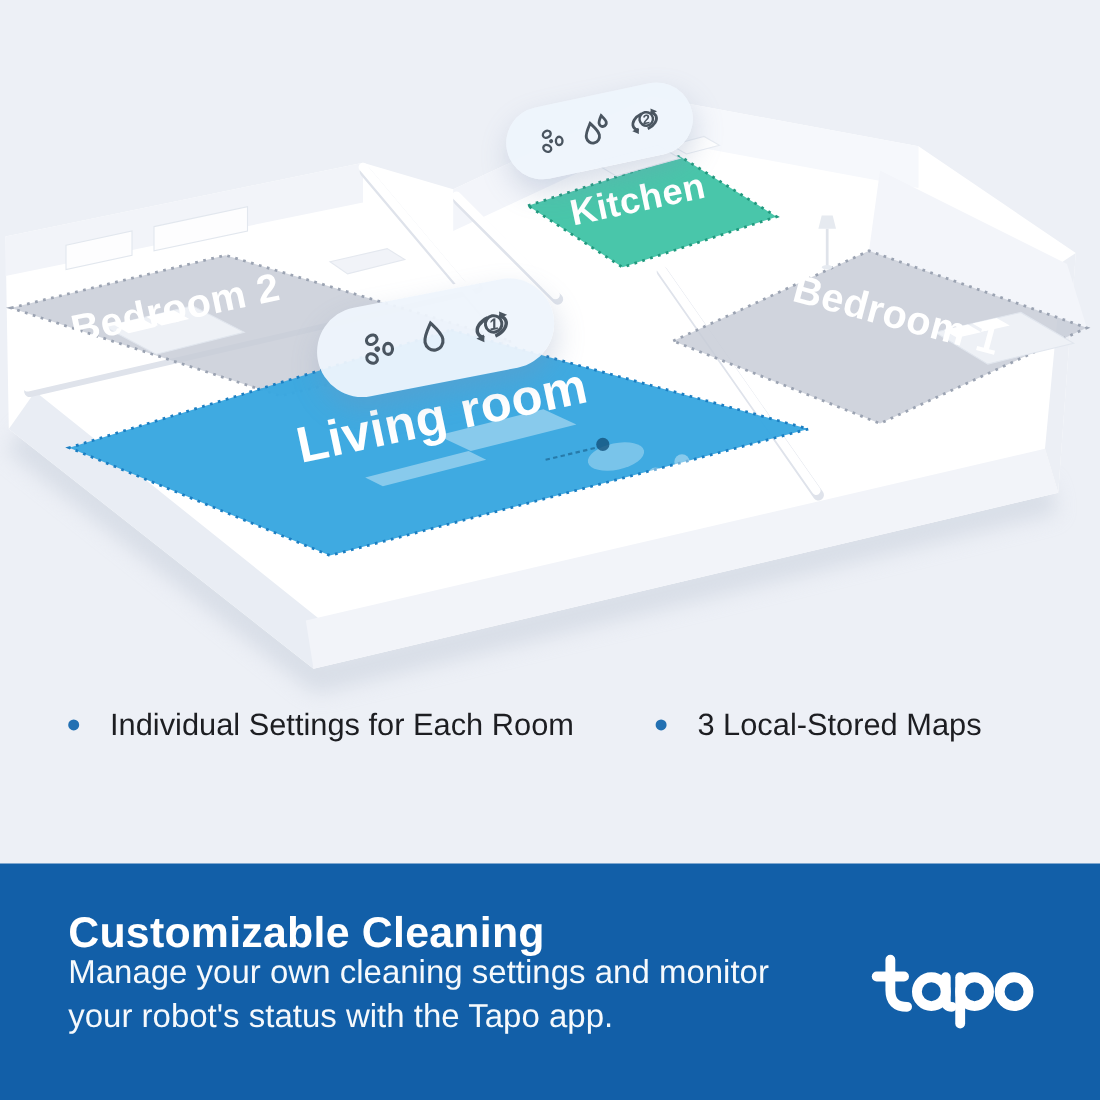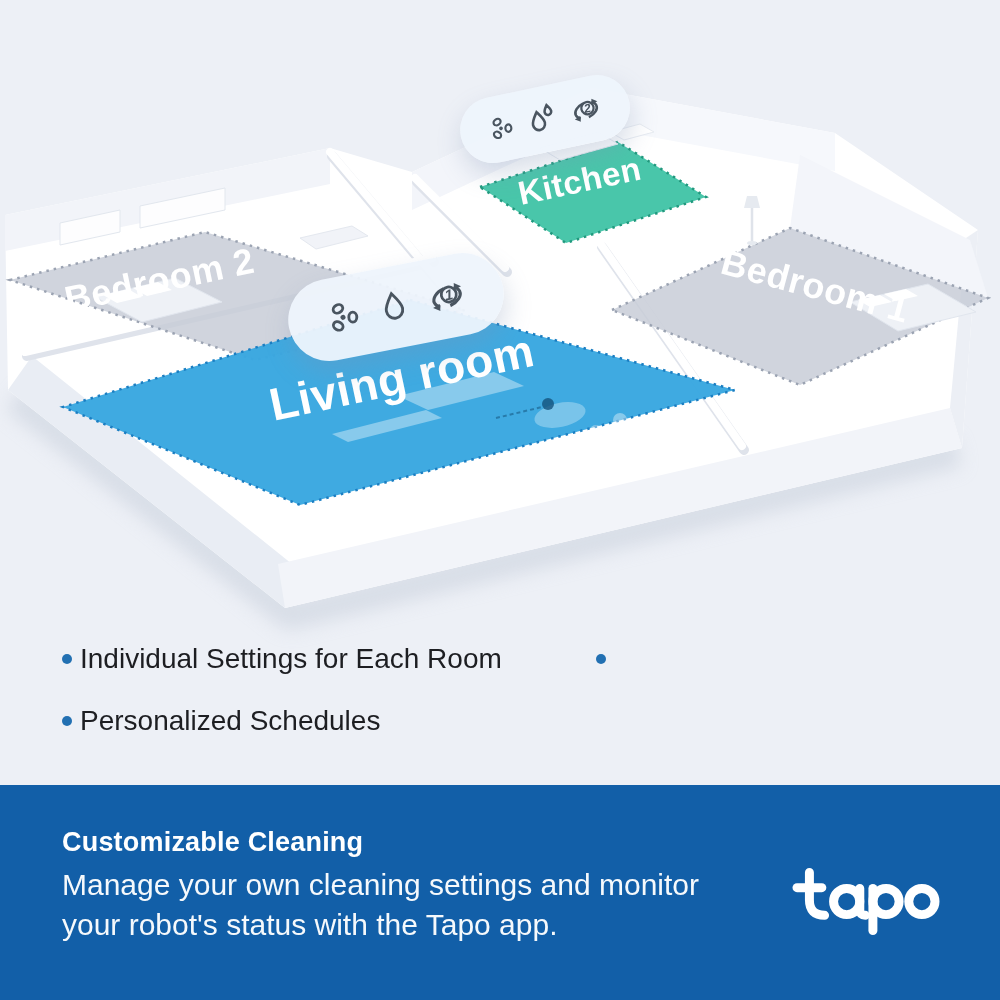--- a/index.html
+++ b/index.html
@@ -19,27 +19,27 @@
   }
   .badge-kitchen{left:459px;top:86px;width:172px;height:66px;gap:10px;transform:rotate(-12deg);}
   .badge-living{left:287px;top:266px;width:218px;height:82px;gap:13px;transform:rotate(-11deg);}
   .badge svg{display:block;}
 
   
   .features{position:absolute;left:0;top:640px;width:1000px;z-index:4;}
   .feature-col{position:absolute;top:0;display:flex;flex-direction:column;}
   .col-left{left:62px;}
   .col-right{left:596px;}
-  .feature-item{display:flex;align-items:flex-start;gap:8px;margin-bottom:24px;
+  .feature-item{display:flex;align-items:flex-start;gap:28px;margin-bottom:24px;
     font-size:28px;line-height:38px;color:#1d1e22;}
   .dot{flex:0 0 auto;width:10px;height:10px;border-radius:50%;background:#2270b2;margin-top:14px;}
 
   
   .banner{position:absolute;left:0;top:785px;width:1000px;height:215px;background:#125fa8;z-index:5;}
-  .banner-title{position:absolute;left:62px;top:42px;font-size:27px;font-weight:700;color:#ffffff;letter-spacing:0.2px;}
+  .banner-title{position:absolute;left:62px;top:42px;font-size:39px;font-weight:700;color:#ffffff;letter-spacing:0.2px;}
   .banner-desc{position:absolute;left:62px;top:80px;width:660px;font-size:30px;line-height:40px;color:rgba(255,255,255,0.96);}
   .tapo-logo{position:absolute;right:58px;top:82px;}
 
   
   text.room-label{fill:#ffffff;font-weight:700;font-family:"Liberation Sans",sans-serif;letter-spacing:0.5px;}
 </style>
 </head>
 <body>
 
 <div class="page">
@@ -173,28 +173,25 @@
       </svg>
     </div>
   </div>
 
   <div class="features">
     <div class="feature-col col-left">
       <div class="feature-item">
         <span class="dot"></span>
         <span>Individual Settings for Each Room</span>
       </div>
-      <div class="feature-item">
-        <span class="dot"></span>
-        <span>Personalized Schedules</span>
-      </div>
     </div>
     <div class="feature-col col-right">
       <div class="feature-item">
         <span class="dot"></span>
+        <span>3 Local-Stored Maps</span>
       </div>
     </div>
   </div>
 
   <div class="banner">
     <div class="banner-title">Customizable Cleaning</div>
     <div class="banner-desc">Manage your own cleaning settings and monitor your robot's status with the Tapo app.</div>
     <svg class="tapo-logo" width="152" height="69" viewBox="0 0 220 100" role="img" aria-label="tapo">
       <g fill="none" stroke="#ffffff" stroke-width="13" stroke-linecap="round">
         <path d="M28 8 V48 Q28 70 50 70"></path>

